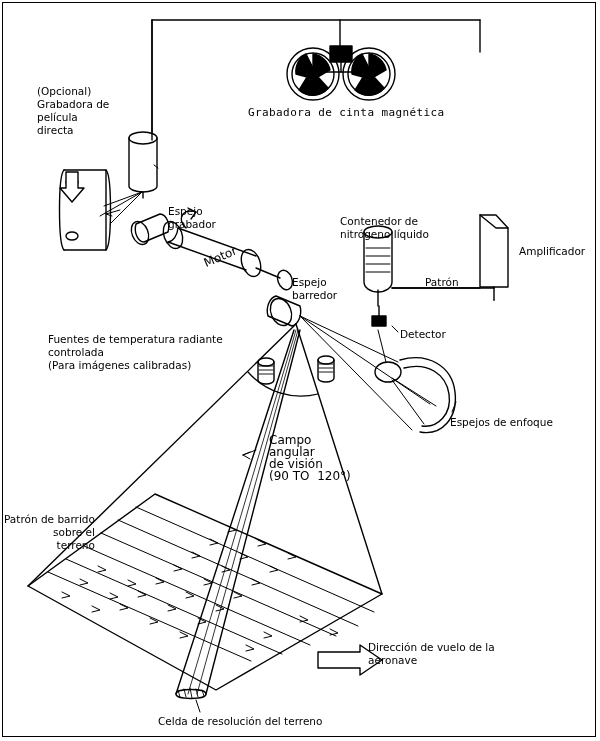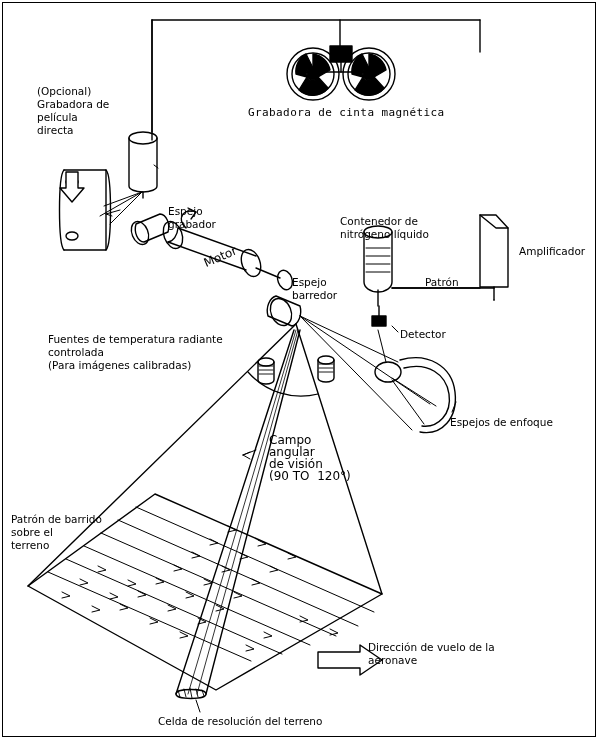--- a/index.html
+++ b/index.html
@@ -242,19 +242,19 @@
   <div class="lbl" style="left:519px; top:245px;">Amplificador</div>
   <div class="lbl" style="left:400px; top:328px;">Detector</div>
   <div class="lbl" style="left:450px; top:416px;">Espejos de enfoque</div>
   <div class="lbl" style="left:48px; top:333px;">Fuentes de temperatura radiante
 controlada
 (Para imágenes calibradas)</div>
   <div class="lbl small" style="left:269px; top:434px;">Campo
 angular
 de visión
 (90 TO  120°)</div>
-  <div class="lbl" style="left:11px; top:513px;">Patrón de barrido
+  <div class="lbl" style="left:4px; top:513px;text-align:right;">Patrón de barrido
 sobre el
 terreno</div>
   <div class="lbl" style="left:368px; top:641px;">Dirección de vuelo de la
 aeronave</div>
   <div class="lbl" style="left:158px; top:715px;">Celda de resolución del terreno</div>
 </div>
 
 </body></html>

